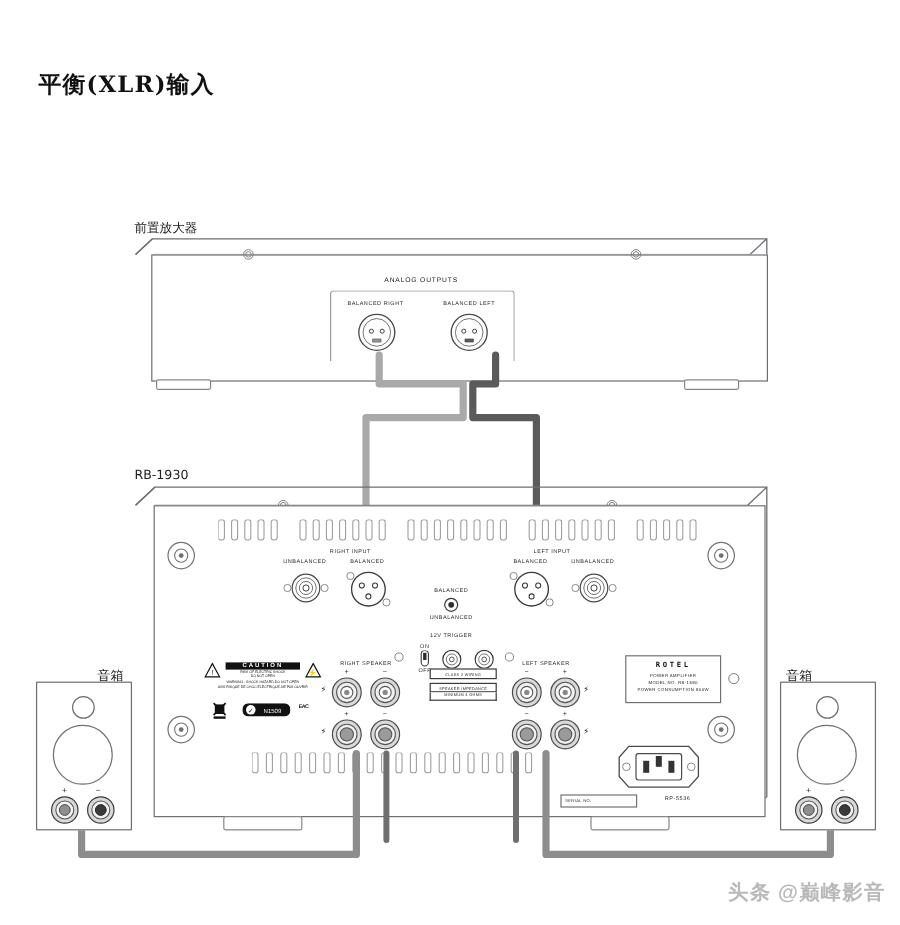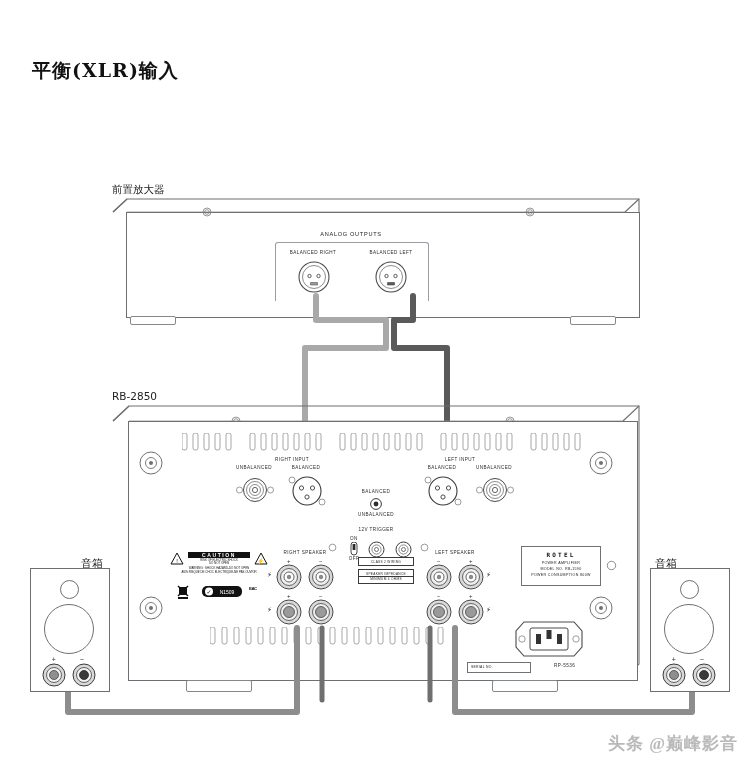--- a/index.html
+++ b/index.html
@@ -77,21 +77,21 @@
            font-family:"Liberation Sans",sans-serif;white-space:nowrap;}
 
   
   #serial{position:absolute;left:355px;top:257px;width:62px;height:9px;
           border:.8px solid #6f7275;background:#fff;}
   .serial-t{font-size:3.4px;letter-spacing:.3px;color:#222;padding:2px 0 0 3px;
             font-family:"Liberation Sans",sans-serif;}
 
   
   #watermark{right:12px;bottom:16px;font-size:17px;color:#b9b9b9;font-weight:700;
-             font-family:Liberation Serif, serif;letter-spacing:1px;margin-left:40px;}
+             font-family:Liberation Sans, sans-serif;letter-spacing:1px;margin-left:40px;}
 </style>
 </head>
 <body>
 
 <div class="abs" id="page-title">平衡(XLR)输入</div>
 
 <div class="abs dev-label" style="left:112px;top:183px;">前置放大器</div>
 
 <div class="abs" id="preamp">
 
@@ -138,21 +138,21 @@
   <div class="foot" style="left:458px;top:118px;width:44px;height:7px;"></div>
 </div>
 
 <svg class="abs" style="left:0;top:0;" width="750" height="771">
 
   <polyline points="316,296 316,320 386,320 386,348 305,348 305,494" fill="none" stroke="#a9a9a9" stroke-width="6" stroke-linejoin="round" stroke-linecap="round"></polyline>
 
   <polyline points="413,296 413,320 394,320 394,348 447,348 447,494" fill="none" stroke="#5a5a5a" stroke-width="6" stroke-linejoin="round" stroke-linecap="round"></polyline>
 </svg>
 
-<div class="abs dev-label" style="left:112px;top:390px;">RB-2850</div>
+<div class="abs dev-label" style="left:112px;top:390px;">RB-1930</div>
 
 <div class="abs" id="amp">
   <svg width="528" height="290" style="position:absolute;left:0;top:0;">
     <polyline points="1,16 17,1 527,1 527,259 511,274" fill="none" stroke="#6d6f72" stroke-width="1.1"></polyline>
     <line x1="1" y1="16" x2="17" y2="1" stroke="#6d6f72" stroke-width="1.1"></line>
     <line x1="511" y1="16" x2="527" y2="1" stroke="#6d6f72" stroke-width="1.1"></line>
     <line x1="17" y1="16" x2="511" y2="16" stroke="#8a8d90" stroke-width=".8"></line>
     <g stroke="#7c7f82" fill="none" stroke-width=".8">
       <circle cx="124" cy="16" r="4"></circle>
         <circle cx="124" cy="16" r="2.3"></circle>

